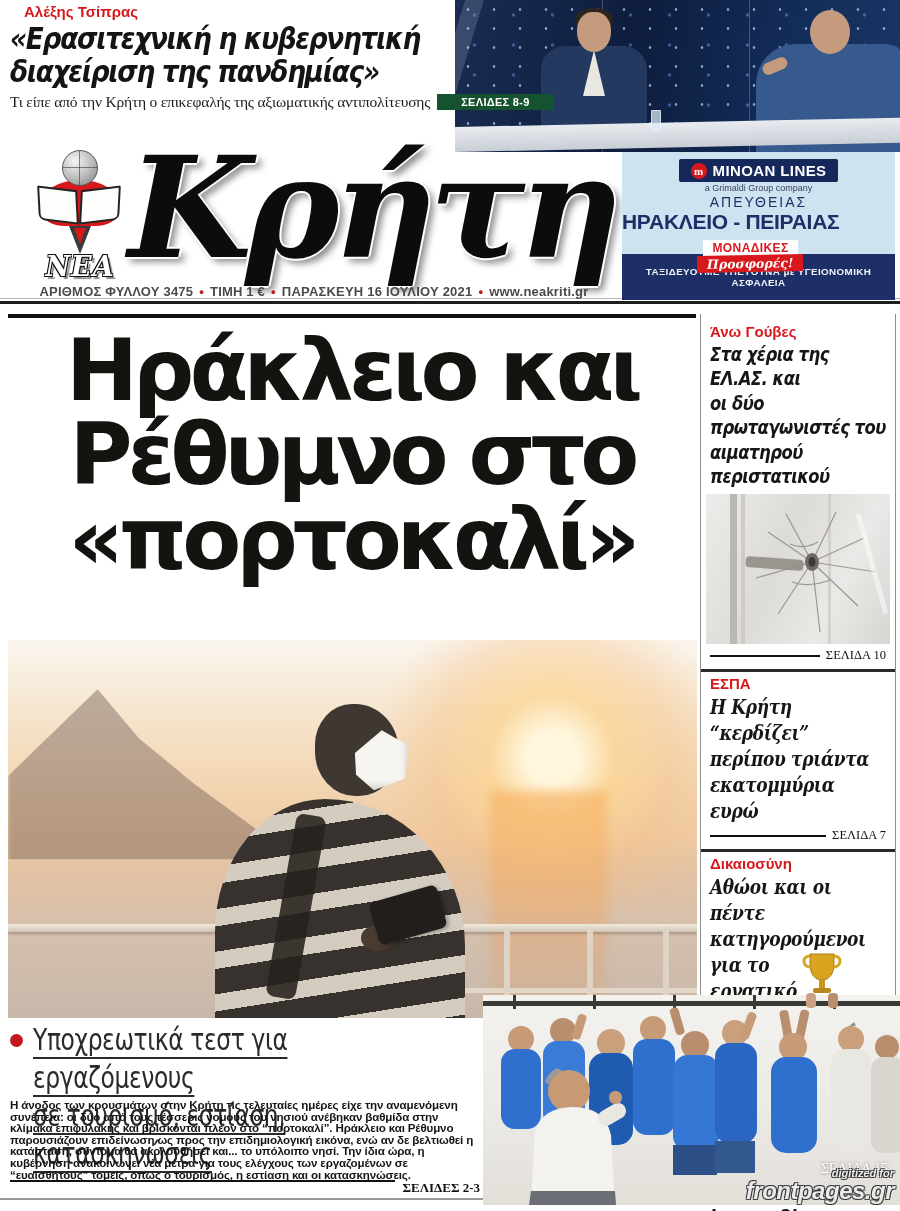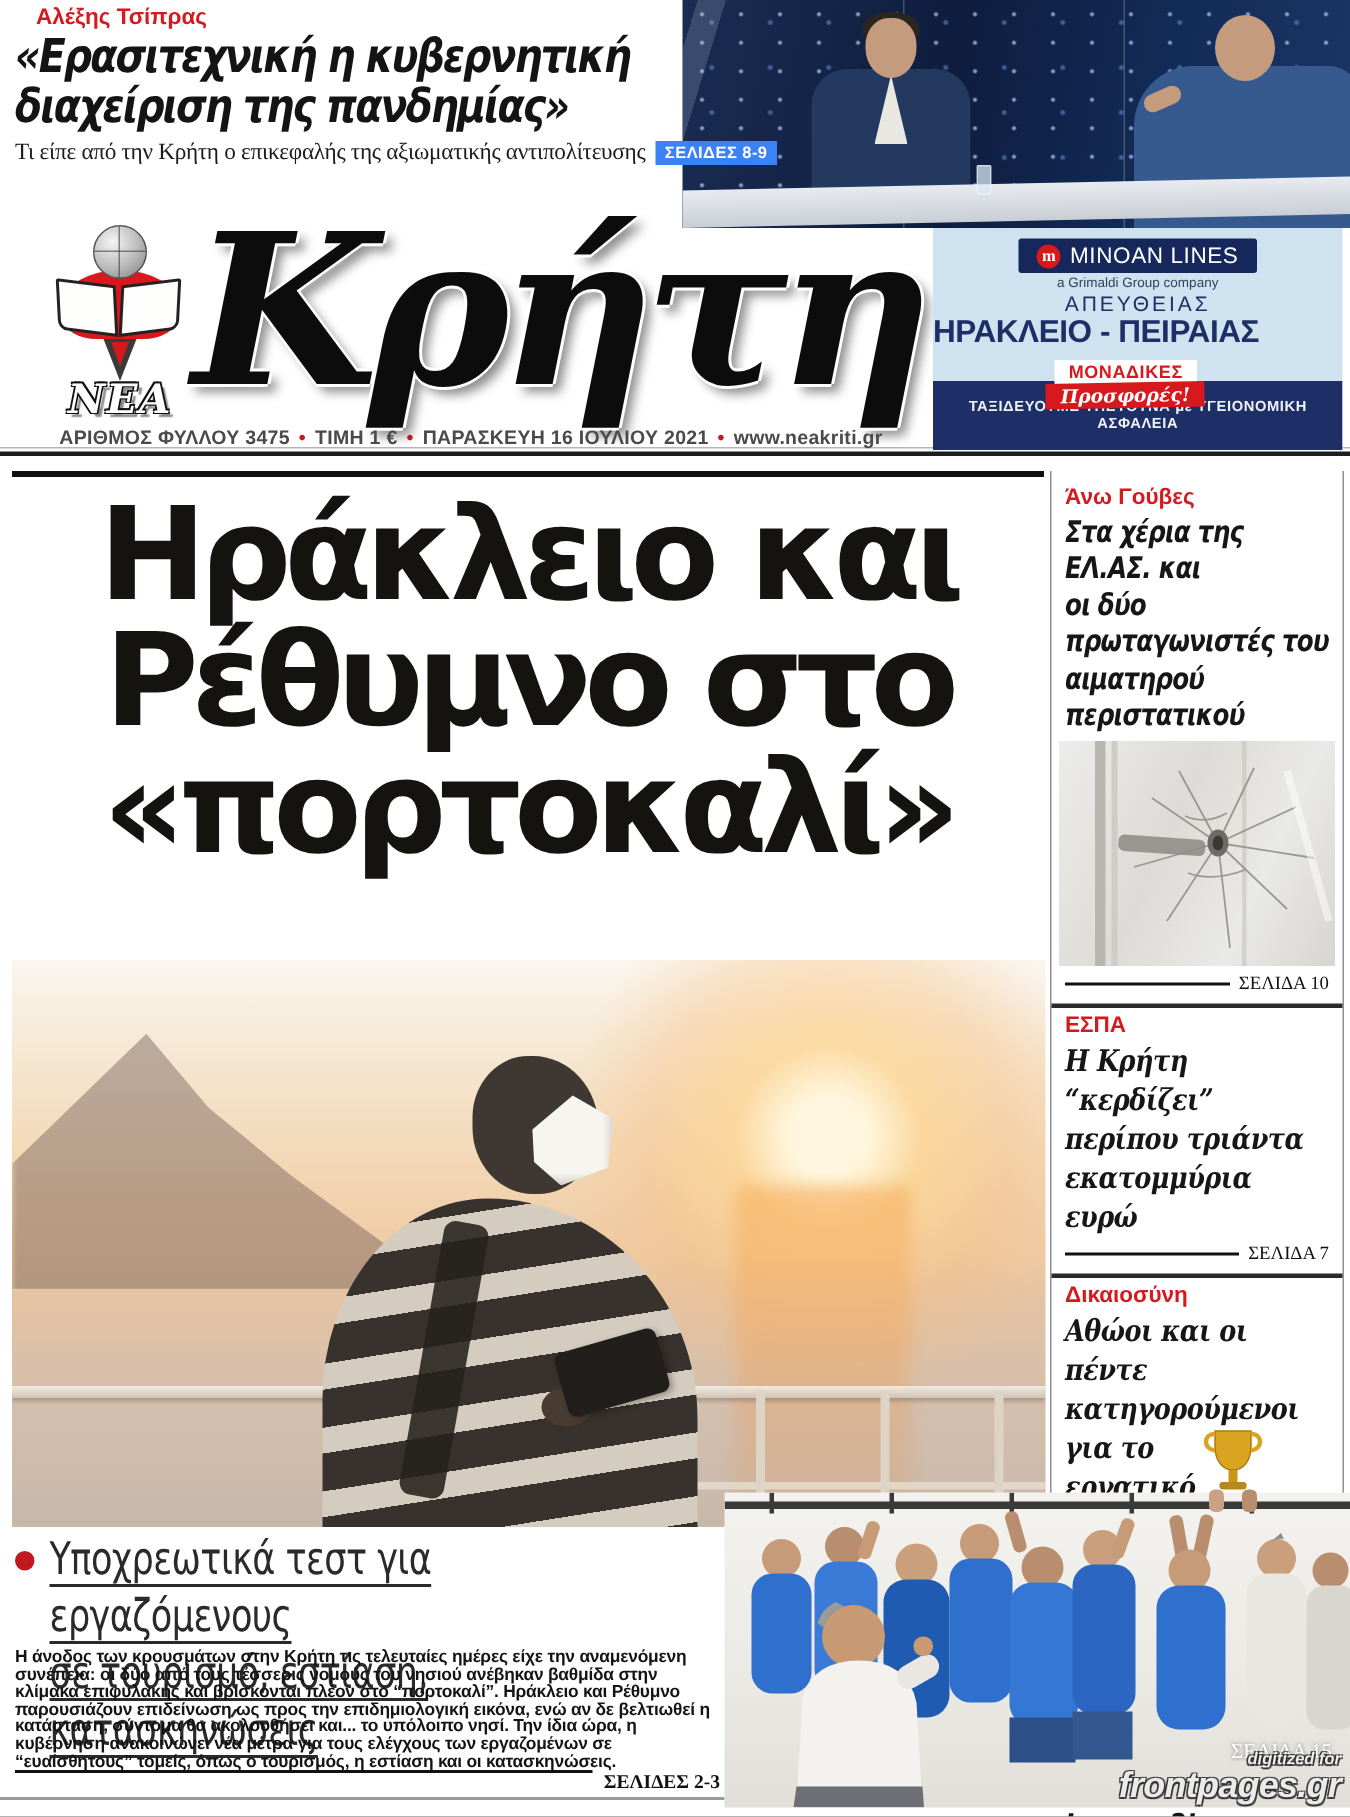--- a/index.html
+++ b/index.html
@@ -19,22 +19,22 @@
     font-size:31px; line-height:1.06; letter-spacing:-1.5px; color:#141414;
     transform:scaleX(.85); transform-origin:left top; width:118%;
     margin-top:2px;
   }
   .topstory .subrow { display:flex; align-items:center; gap:7px; margin-top:5px; }
   .topstory .subtitle {
     font-family:"Liberation Serif", serif; font-size:15.5px; letter-spacing:-.2px; color:#1c1c1c;
     white-space:nowrap;
   }
   .pagesbadge {
-    background:#3b82f6; color:#fff; font-weight:bold; font-size:11px;
-    padding:2px 6px; white-space:nowrap; letter-spacing:.3px;
+    background:#14532d; color:#fff; font-weight:bold; font-size:11px;
+    padding:2px 24px; white-space:nowrap; letter-spacing:.3px;
   }
 
   
   .tvphoto {
     position:absolute; left:455px; top:0; width:445px; height:152px; overflow:hidden;
     background:linear-gradient(100deg,#223涉 0,#1a2c52 0,#0e1d3e 40%,#122a55 68%,#1c3566 100%);
     background:linear-gradient(100deg,#1a2c52 0,#0e1d3e 40%,#122a55 68%,#1c3566 100%);
   }
   .tvphoto .lights {
     position:absolute; inset:0; opacity:.8;
@@ -95,21 +95,21 @@
   .issueline .part + .part::before { content:"•"; color:#c2191e; margin:0 6px; font-size:13px; }
   .rule-thin  { position:absolute; left:0; top:298px; width:900px; height:1px; background:#b5b5b5; }
   .rule-dark  { position:absolute; left:0; top:301px; width:900px; height:3px; background:#1d1d1d; }
 
   
   .ad { position:absolute; left:622px; top:152px; width:273px; height:148px; background:#cfe2ef; overflow:hidden; z-index:4; }
   .ad .brandbar { display:flex; justify-content:center; margin-top:7px; }
   .ad .brandpill { display:inline-flex; align-items:center; gap:6px; background:#16275b; padding:3px 12px; border-radius:2px; }
   .ad .brandicon { width:16px; height:16px; border-radius:50%; background:#d7191e; color:#fff; font-size:11px; font-weight:bold;
                    display:flex; align-items:center; justify-content:center; font-family:"Liberation Serif",serif; }
-  .ad .brandname { color:#fff; font-weight:normal; font-size:15px; letter-spacing:.4px; }
+  .ad .brandname { color:#fff; font-weight:bold; font-size:15px; letter-spacing:.4px; }
   .ad .subbrand { text-align:center; font-size:9px; color:#33425f; margin-top:1px; }
   .ad .direct { text-align:center; font-size:14px; color:#1d2f66; letter-spacing:2px; margin-top:1px; }
   .ad .route { font-size:21px; font-weight:bold; color:#1d2f66; letter-spacing:-.3px; margin-top:0; }
   .ad .offers { position:absolute; left:0; right:16px; top:88px; display:flex; flex-direction:column; align-items:center; z-index:2; }
   .ad .offer1 { background:#fff; color:#d7191e; font-weight:bold; font-size:12px; padding:1px 9px; letter-spacing:.4px; }
   .ad .offer2 { background:#d7191e; color:#fff; font-style:italic; font-weight:bold; font-size:12.5px; padding:1px 10px; margin-top:-1px;
                 font-family:"DejaVu Serif", serif; transform:rotate(-1deg); }
   .ad .band { position:absolute; left:0; right:0; bottom:0; height:46px; background:#1d2f66; text-align:center; }
   .ad .bandtxt { color:#eef3fa; font-size:9.8px; font-weight:bold; letter-spacing:.4px; margin-top:12px; }
   .ad .site { color:#fff; font-size:15px; font-weight:bold; margin-top:18px; }

